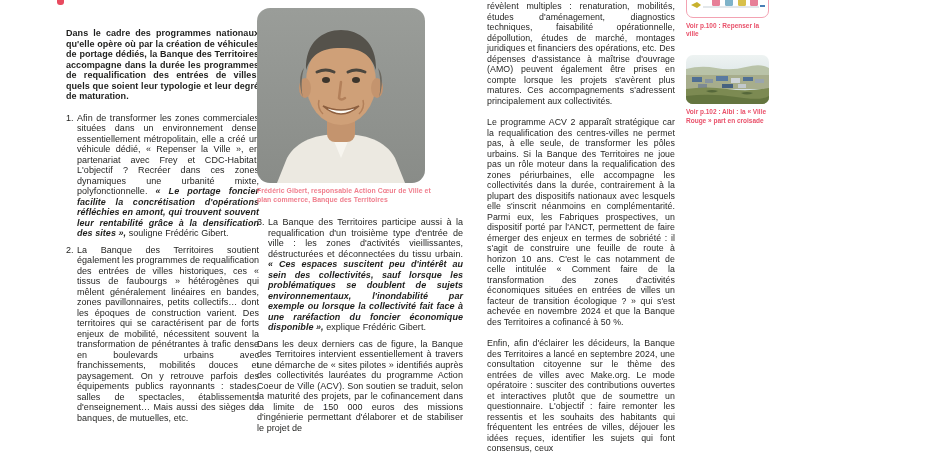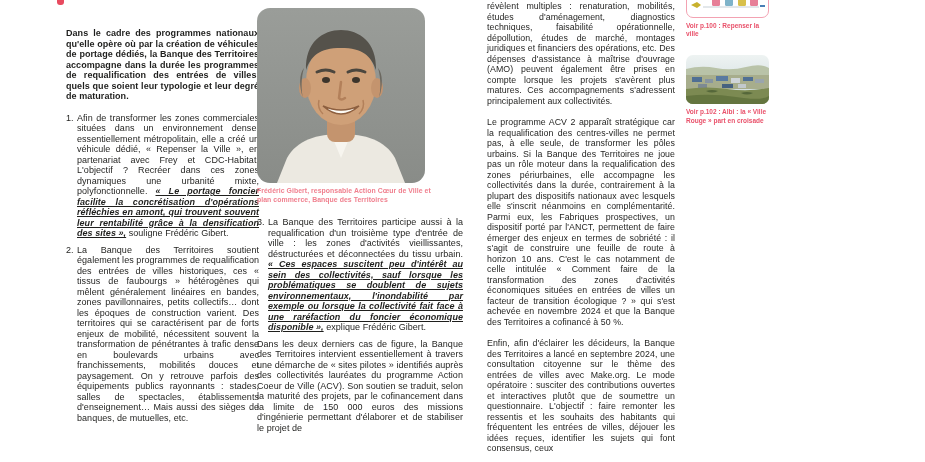--- a/index.html
+++ b/index.html
@@ -13,21 +13,21 @@
   .col{position:absolute;top:0;}
   .body-text{font-size:9px;line-height:10.5px;text-align:justify;letter-spacing:0.05px;}
   .body-text p{margin:0 0 11px 0;}
   #col1{left:66px;width:193px;}
   #col2{left:257px;width:206px;}
   #col3{left:487px;width:188px;font-size:8.8px;}
   .intro{margin-top:28px !important;font-weight:700;}
   .list-item{display:flex;margin:0 0 6px 0;}
   .list-num{width:11px;flex:0 0 11px;}
   .list-body{flex:1;text-align:justify;}
-  .bq{font-weight:700;font-style:italic;text-decoration:underline;}
+  .bq{font-weight:700;font-style:italic;}
   .it{}
   
   .portrait-wrap{width:168px;height:175px;margin-top:8px;border-radius:13px;overflow:hidden;display:block;}
   .photo-caption{margin-top:4px;width:185px;font-size:6.9px;line-height:8.6px;color:#f0808f;font-weight:700;text-align:left;}
   .after-photo{margin-top:13px;}
   
   #red-mark{position:absolute;left:57px;top:-3px;width:7px;height:8px;background:#e84a5f;border-radius:0 0 3px 3px;}
   
   #sidebar{left:686px;width:84px;}
   .thumb{width:83px;border-radius:7px;overflow:hidden;position:relative;display:block;}

